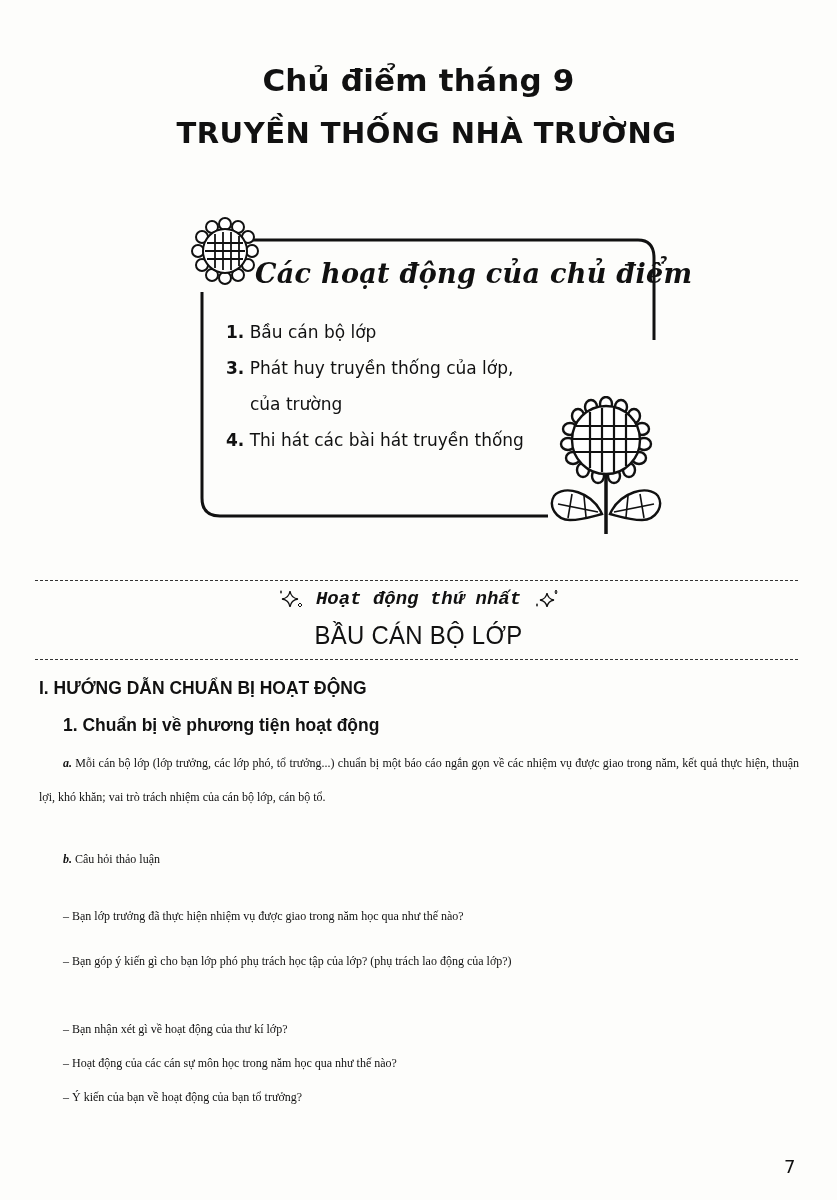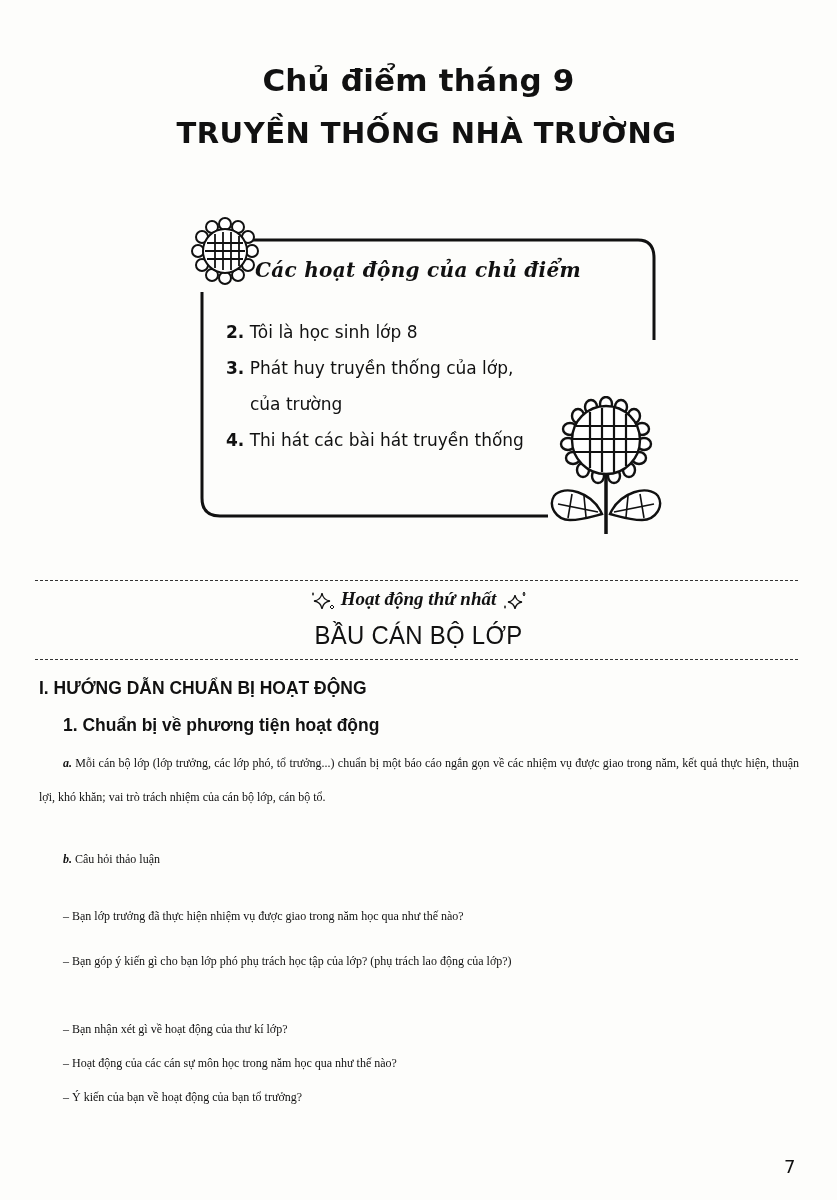--- a/index.html
+++ b/index.html
@@ -12,34 +12,34 @@
     position: absolute; left: 0; right: 0; top: 62px; text-align: center;
     font-family: "DejaVu Sans", sans-serif; font-weight: bold; font-size: 31px; letter-spacing: 0.2px;
   }
   .title2 {
     position: absolute; left: 16px; right: 0; top: 116px; text-align: center;
     font-family: "DejaVu Sans", sans-serif; font-weight: bold; font-size: 29px; letter-spacing: 0.5px;
   }
   .box-frame { position: absolute; left: 198px; top: 228px; width: 460px; height: 300px; }
   .box-heading {
     position: absolute; left: 255px; top: 258px;
-    font-family: "DejaVu Serif", serif; font-style: italic; font-weight: bold; font-size: 20px;
+    font-family: "DejaVu Serif", serif; font-style: italic; font-weight: bold; font-size: 27px;
     letter-spacing: 0.3px;
   }
   .act-list { position: absolute; left: 226px; top: 314px; margin: 0; padding: 0; list-style: none; }
   .act-item { font-family: "DejaVu Sans", sans-serif; font-size: 17px; line-height: 36px; white-space: nowrap; }
   .act-num { font-weight: bold; }
   .act-cont { padding-left: 24px; }
   .sunflower-small { position: absolute; left: 190px; top: 216px; width: 70px; height: 70px; }
   .sunflower-big { position: absolute; left: 548px; top: 396px; width: 116px; height: 140px; }
 
   .dash-line { position: absolute; left: 35px; width: 763px; height: 0; border-top: 1.5px dashed #333; }
   .act-label {
     position: absolute; left: 0; right: 0; top: 588px; text-align: center;
-    font-family: Liberation Serif, serif; font-style: italic; font-weight: bold; font-size: 19px;
+    font-family: Liberation Mono, monospace; font-style: italic; font-weight: bold; font-size: 19px;
   }
   .sparkle { display: inline-block; vertical-align: middle; }
   .act-title {
     position: absolute; left: 0; right: 0; top: 620px; text-align: center;
     font-family: "Liberation Sans", sans-serif; font-size: 26px; letter-spacing: 0.3px; transform: scaleX(0.92);
   }
   .sec-heading {
     position: absolute; left: 39px; top: 677px;
     font-family: "Liberation Sans", sans-serif; font-weight: bold; font-size: 19px; transform-origin: left; transform: scaleX(0.92);
   }
@@ -92,21 +92,21 @@
       <line x1="49" y1="20" x2="49" y2="50"></line>
     <line x1="17" y1="27" x2="53" y2="27"></line>
       <line x1="15" y1="35" x2="55" y2="35"></line>
     <line x1="17" y1="43" x2="53" y2="43"></line>
   </g>
 </svg>
 
 <div class="box-heading">Các hoạt động của chủ điểm</div>
 
 <ul class="act-list">
-  <li class="act-item"><span class="act-num">2.</span> <span>Tôi là học sinh lớp 8</span></li>
+  <li class="act-item"><span class="act-num">1.</span> <span>Bầu cán bộ lớp</span></li>
   <li class="act-item"><span class="act-num">3.</span> <span>Phát huy truyền thống của lớp,</span></li>
   <li class="act-item act-cont">của trường</li>
   <li class="act-item"><span class="act-num">4.</span> <span>Thi hát các bài hát truyền thống</span></li>
 </ul>
 
 <svg class="sunflower-big" viewBox="0 0 116 140">
   <g fill="#fff" stroke="#111" stroke-width="2.4">
     <path d="M 58 78 L 58 138" fill="none" stroke-width="3.5"></path>
     <path d="M 54 118 C 44 96 16 88 6 100 C 0 110 8 124 22 124 C 34 124 46 120 54 118 Z"></path>
     <path d="M 62 118 C 72 96 100 88 110 100 C 116 110 108 124 94 124 C 82 124 70 120 62 118 Z"></path>

